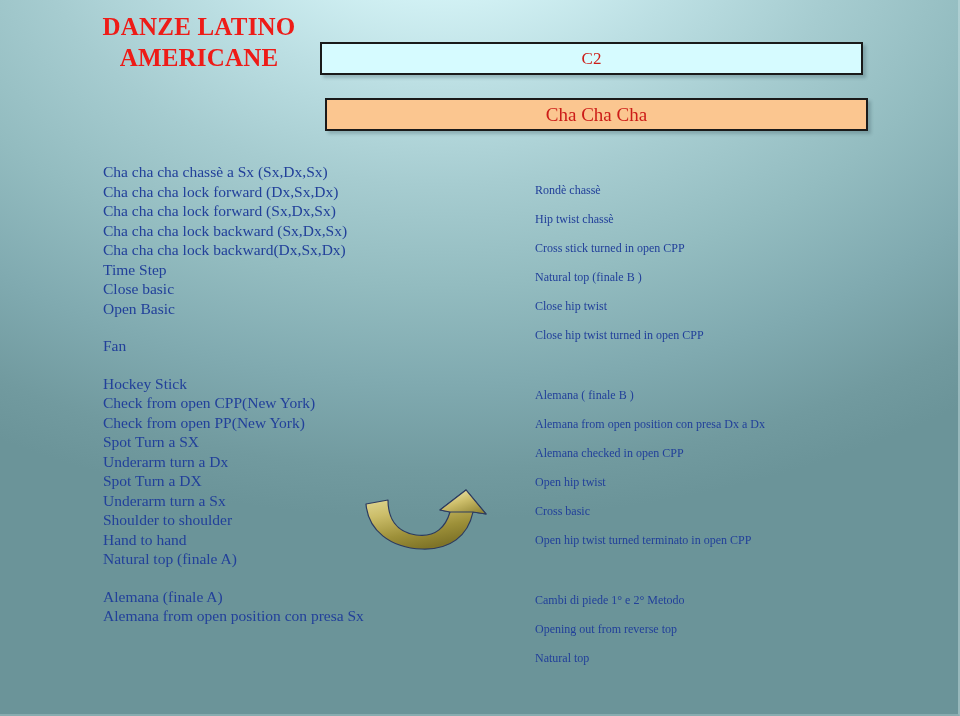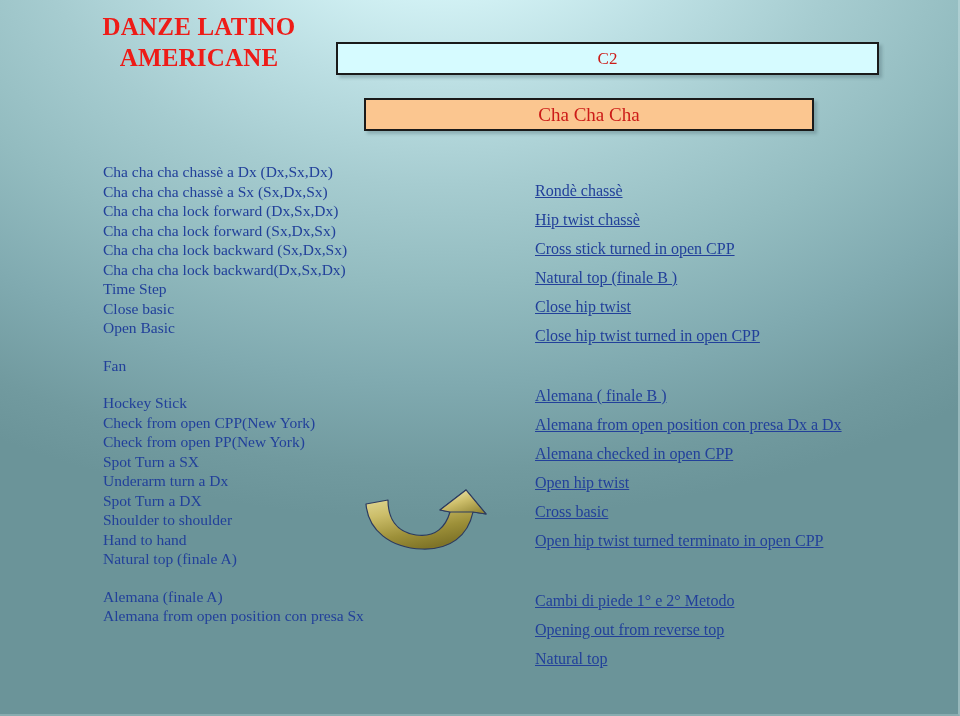--- a/index.html
+++ b/index.html
@@ -64,55 +64,53 @@
     box-sizing: border-box;
     border: 2px solid #1a1a1a;
     box-shadow: 3px 3px 3px rgba(60, 90, 95, 0.30);
     display: flex;
     align-items: center;
     justify-content: center;
     color: #cc1c18;
     font-size: 17px;
   }
   #box-c2 {
-    left: 336px;
+    left: 320px;
     top: 42px;
     width: 543px;
     height: 33px;
     background: #d6fbff;
   }
   #box-dance {
     left: 325px;
     top: 98px;
-    width: 450px;
+    width: 543px;
     height: 33px;
     background: #fbc690;
     font-size: 19px;
-    margin-left: 39px;
   }
 
   
   .col {
     position: absolute;
     color: #22409a;
   }
   #col-left {
     left: 103px;
     top: 162px;
     width: 330px;
     font-size: 15.5px;
     line-height: 19.5px;
   }
   #col-right {
     left: 535px;
     top: 176px;
     width: 400px;
-    font-size: 16px;
+    font-size: 12px;
     line-height: 29px;
-    text-decoration: underline;
   }
   .grp { margin: 0; padding: 0; }
   #col-left .grp + .grp { margin-top: 18px; }
   #col-right .grp + .grp { margin-top: 31px; }
   .line {
     display: block;
     white-space: pre-wrap;
   }
 
   
@@ -137,40 +135,40 @@
   <div class="hdr-box" id="box-c2">
     <span>C2</span>
   </div>
 
   <div class="hdr-box" id="box-dance">
     <span>Cha Cha Cha</span>
   </div>
 
   <div class="col" id="col-left">
       <div class="grp">
-        <span class="line">Cha cha cha chassè a Dx (Dx,Sx,Dx)</span>
         <span class="line">Cha cha cha chassè a Sx (Sx,Dx,Sx)</span>
         <span class="line">Cha cha cha lock forward (Dx,Sx,Dx)</span>
         <span class="line">Cha cha cha lock forward (Sx,Dx,Sx)</span>
         <span class="line">Cha cha cha lock backward (Sx,Dx,Sx)</span>
         <span class="line">Cha cha cha lock backward(Dx,Sx,Dx)</span>
         <span class="line">Time Step</span>
         <span class="line">Close basic</span>
         <span class="line">Open Basic</span>
       </div>
       <div class="grp">
         <span class="line">Fan</span>
       </div>
       <div class="grp">
         <span class="line">Hockey Stick</span>
         <span class="line">Check from open CPP(New York)</span>
         <span class="line">Check from open PP(New York)</span>
         <span class="line">Spot Turn a SX</span>
         <span class="line">Underarm turn a Dx</span>
         <span class="line">Spot Turn a DX</span>
+        <span class="line">Underarm turn a Sx</span>
         <span class="line">Shoulder to shoulder</span>
         <span class="line">Hand to hand</span>
         <span class="line">Natural top (finale A)</span>
       </div>
       <div class="grp">
         <span class="line">Alemana (finale A)</span>
         <span class="line">Alemana from open position con presa Sx</span>
       </div>
     </div>
 

